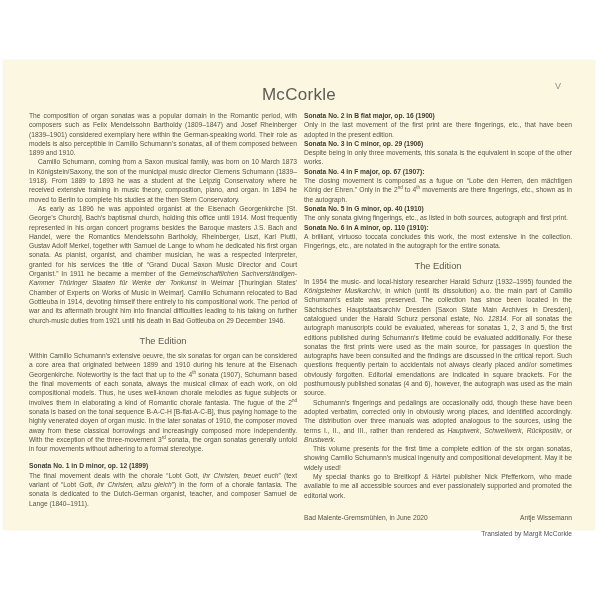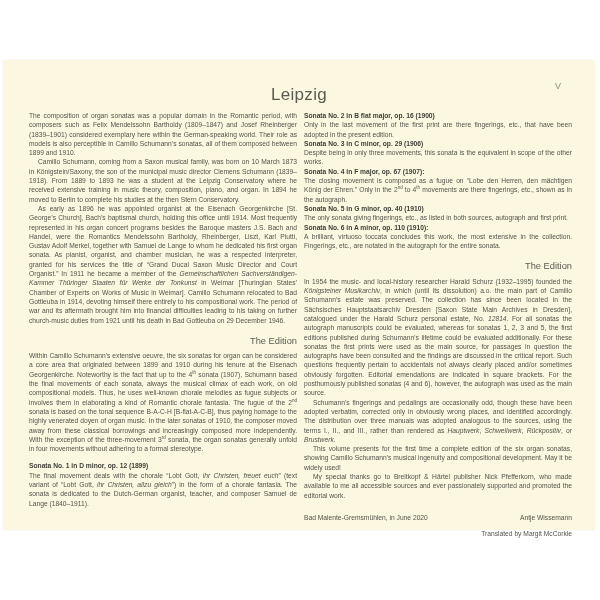--- a/index.html
+++ b/index.html
@@ -22,37 +22,37 @@
     position:absolute;top:51px;width:268px;
     font-size:6.7px;line-height:9.3px;text-align:justify;color:#54534b;
   }
   .col-left{left:26px;}
   .col-right{left:301px;}
   .col p{margin:0;}
   .col p.indent{text-indent:9px;}
   .entry-heading{font-weight:bold;color:#3f3e37;text-align:left;}
   .section-heading{
     font-size:9.3px;font-weight:400;color:#5d5c54;
-    margin:12px 0 5px 0;text-align:right;
+    margin:12px 0 5px 0;text-align:center;
   }
   .sonata-entry-gap{margin-top:8px;}
   sup{font-size:4.5px;line-height:0;}
   .signature-row{
     display:flex;justify-content:space-between;align-items:baseline;
     margin-top:13px;text-align:left;
   }
   .translator-row{text-align:right;margin-top:7px;}
 </style>
 </head>
 <body>
 
 <div class="page">
 
   <div class="pagenum">V</div>
-  <div class="title">Leipzig</div>
+  <div class="title">McCorkle</div>
 
   <div class="col col-left">
     <p>The composition of organ sonatas was a popular domain in the Romantic period, with composers such as Felix Mendelssohn Bartholdy (1809–1847) and Josef Rheinberger (1839–1901) considered exemplary here within the German-speaking world. Their role as models is also perceptible in Camillo Schumann’s sonatas, all of them composed between 1899 and 1910.</p>
     <p class="indent">Camillo Schumann, coming from a Saxon musical family, was born on 10 March 1873 in Königstein/Saxony, the son of the municipal music director Clemens Schumann (1839–1918). From 1889 to 1893 he was a student at the Leipzig Conservatory where he received extensive training in music theory, composition, piano, and organ. In 1894 he moved to Berlin to complete his studies at the then Stern Conservatory.</p>
     <p class="indent">As early as 1896 he was appointed organist at the Eisenach Georgenkirche [St. George’s Church], Bach’s baptismal church, holding this office until 1914. Most frequently represented in his organ concert programs besides the Baroque masters J.S. Bach and Handel, were the Romantics Mendelssohn Bartholdy, Rheinberger, Liszt, Karl Piutti, Gustav Adolf Merkel, together with Samuel de Lange to whom he dedicated his first organ sonata. As pianist, organist, and chamber musician, he was a respected interpreter, granted for his services the title of “Grand Ducal Saxon Music Director and Court Organist.” In 1911 he became a member of the <i>Gemeinschaftlichen Sachverständigen-Kammer Thüringer Staaten für Werke der Tonkunst</i> in Weimar [Thuringian States’ Chamber of Experts on Works of Music in Weimar]. Camillo Schumann relocated to Bad Gottleuba in 1914, devoting himself there entirely to his compositional work. The period of war and its aftermath brought him into financial difficulties leading to his taking on further church-music duties from 1921 until his death in Bad Gottleuba on 29 December 1946.</p>
 
     <h2 class="section-heading">The Edition</h2>
     <p>Within Camillo Schumann’s extensive oeuvre, the six sonatas for organ can be considered a core area that originated between 1899 and 1910 during his tenure at the Eisenach Georgenkirche. Noteworthy is the fact that up to the 4<sup>th</sup> sonata (1907), Schumann based the final movements of each sonata, always the musical climax of each work, on old compositional models. Thus, he uses well-known chorale melodies as fugue subjects or involves them in elaborating a kind of Romantic chorale fantasia. The fugue of the 2<sup>nd</sup> sonata is based on the tonal sequence B-A-C-H [B-flat-A-C-B], thus paying homage to the highly venerated doyen of organ music. In the later sonatas of 1910, the composer moved away from these classical borrowings and increasingly composed more independently. With the exception of the three-movement 3<sup>rd</sup> sonata, the organ sonatas generally unfold in four movements without adhering to a formal stereotype.</p>
 
     <div class="sonata-entry-gap">

